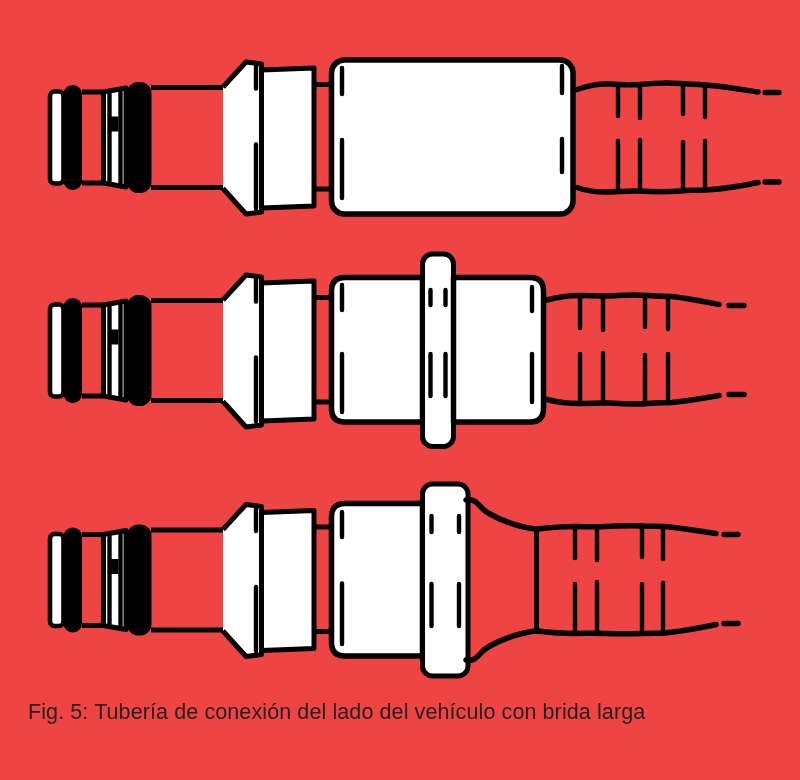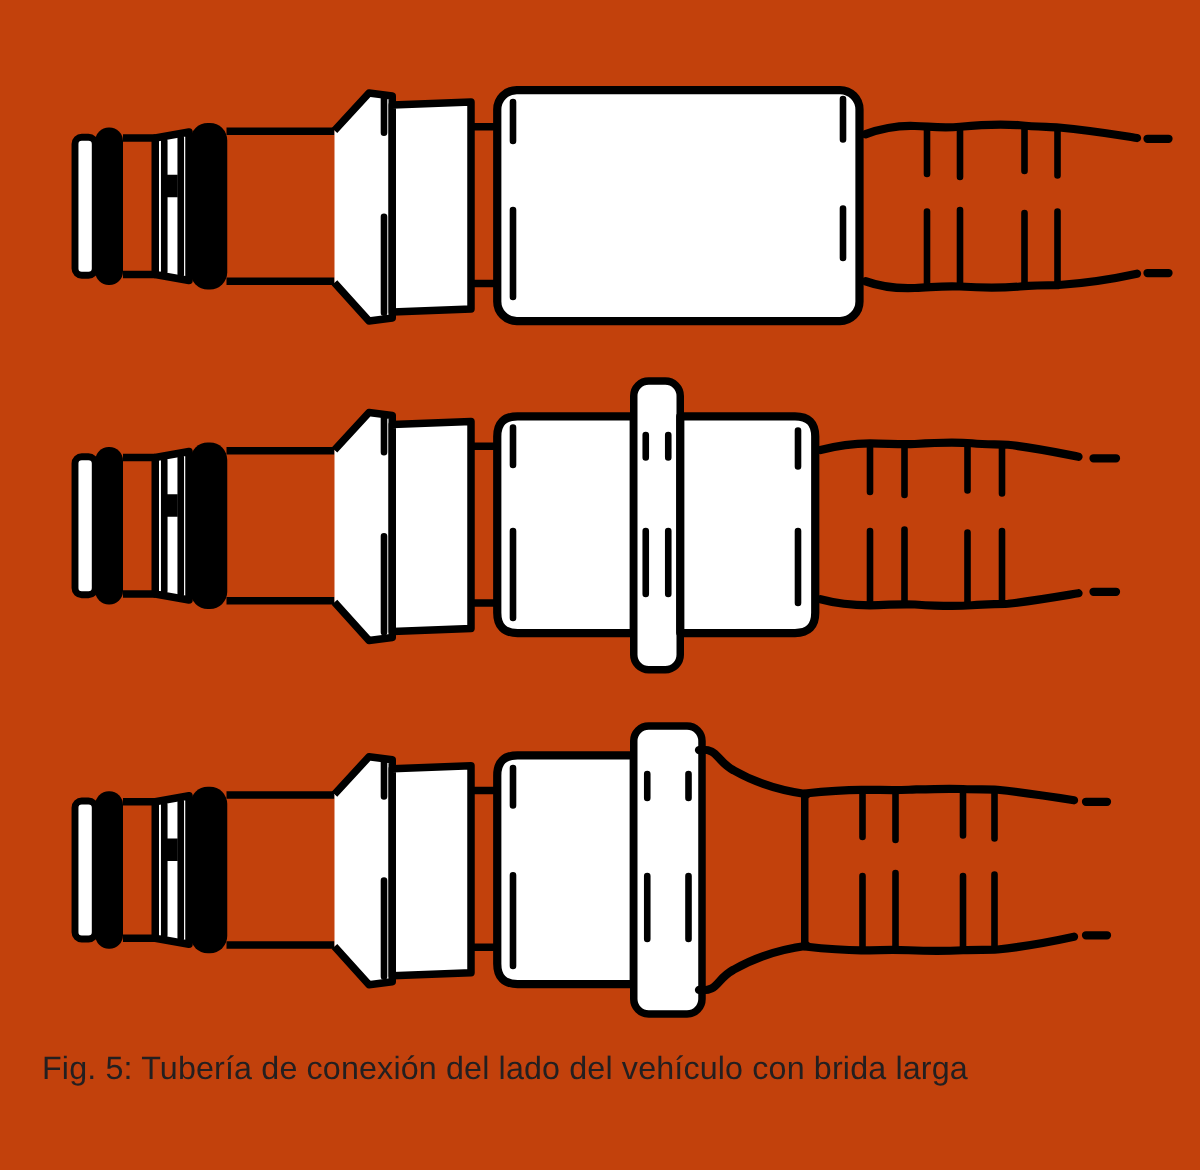--- a/index.html
+++ b/index.html
@@ -7,21 +7,21 @@
     padding: 0;
     background: #ffffff;
     width: 800px;
     height: 780px;
     font-family: "Liberation Sans", "DejaVu Sans", sans-serif;
   }
   .page {
     position: relative;
     width: 800px;
     height: 780px;
-    background: #c2410c;
+    background: #ef4444;
     overflow: hidden;
   }
   .diagram {
     position: absolute;
     left: 0;
     top: 0;
   }
   .caption {
     position: absolute;
     left: 28px;

